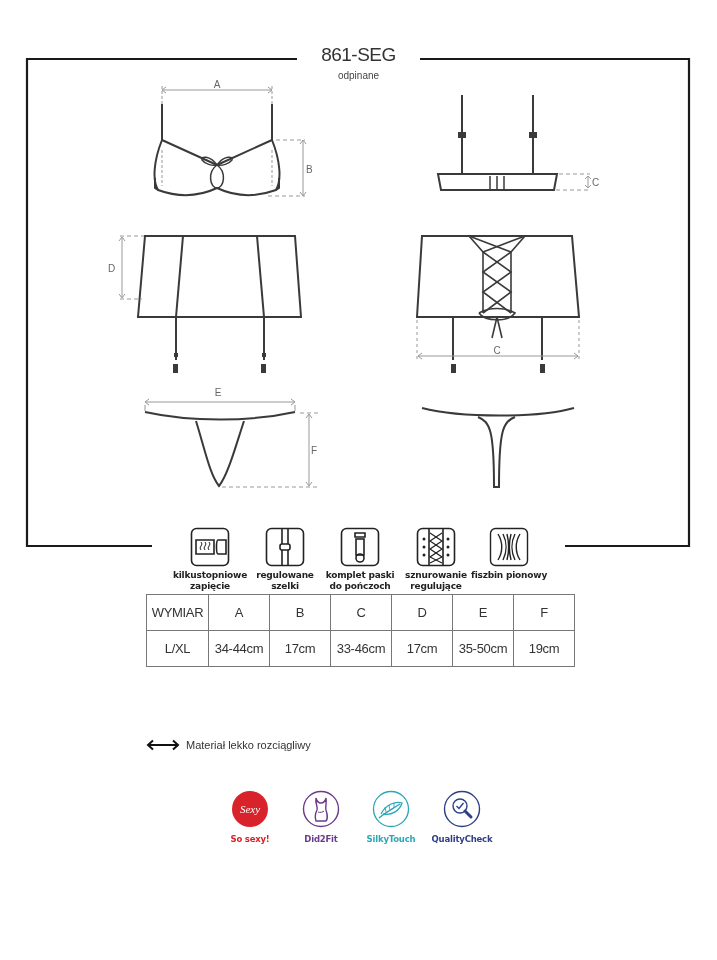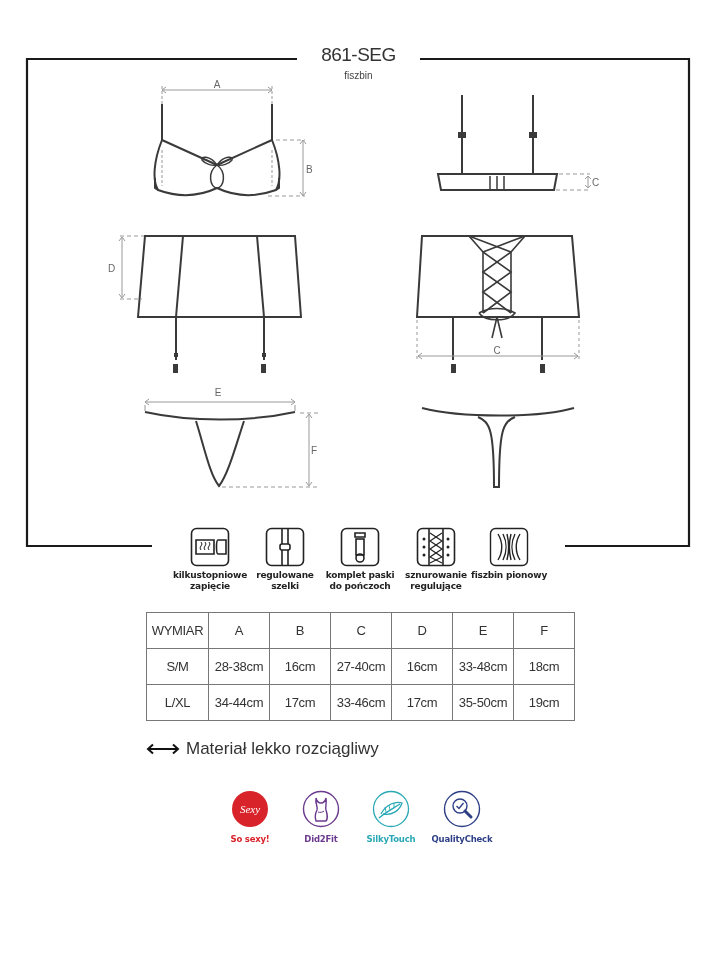--- a/index.html
+++ b/index.html
@@ -7,36 +7,36 @@
          font-family: "Liberation Sans", "DejaVu Sans", sans-serif; color: #333; }
   .abs { position: absolute; }
   #title { left: 0; width: 717px; top: 44px; text-align: center; font-size: 19px;
            letter-spacing: -0.5px; color: #333; font-weight: normal; }
   #subtitle { left: 0; width: 717px; top: 70px; text-align: center; font-size: 10px; color: #444; }
   svg.draw { position: absolute; left: 0; top: 0; }
   .feat { position: absolute; top: 527px; width: 100px; text-align: center; }
   .feat .ico { width: 40px; height: 40px; margin: 0 auto; }
   .feat .lbl { font-family: "DejaVu Sans", sans-serif; font-weight: bold; font-size: 9px;
                color: #222; line-height: 11px; margin-top: 3px; letter-spacing: -0.2px; }
-  table.sizes { position: absolute; left: 146px; top: 612px; border-collapse: collapse;
+  table.sizes { position: absolute; left: 146px; top: 594px; border-collapse: collapse;
                 font-size: 13px; color: #333; }
   table.sizes td { border: 1px solid #777; height: 35px; text-align: center; padding: 0;
                    letter-spacing: -0.3px; }
-  #stretch { left: 146px; top: 739px; font-size: 17px; color: #333; display: flex; align-items: center; }
+  #stretch { left: 146px; top: 739px; font-size: 11px; color: #333; display: flex; align-items: center; }
   #stretch svg { margin-right: 6px; }
   .badge { position: absolute; top: 790px; width: 80px; text-align: center; }
   .badge .circ { width: 38px; height: 38px; margin: 0 auto; }
   .badge .blbl { font-family: "DejaVu Sans", sans-serif; font-weight: bold; font-size: 8.5px;
                  margin-top: 6px; letter-spacing: -0.2px; }
 </style>
 </head>
 <body>
 
 <div id="title" class="abs">861-SEG</div>
-<div id="subtitle" class="abs">fiszbin</div>
+<div id="subtitle" class="abs">odpinane</div>
 
 <svg class="draw" width="717" height="560" viewBox="0 0 717 560">
   <g fill="none" stroke="#1a1a1a" stroke-width="2.2">
     <polyline points="297,59 27,59 27,546 152,546"></polyline>
     <polyline points="420,59 689,59 689,546 565,546"></polyline>
   </g>
 
   <g>
     <g stroke="#999" stroke-width="1" fill="none">
       <line x1="162" y1="90" x2="272" y2="90"></line>
@@ -263,29 +263,20 @@
       <tr>
     <td style="width:61px">WYMIAR</td>
     <td style="width:60px">A</td>
     <td style="width:60px">B</td>
     <td style="width:60px">C</td>
     <td style="width:60px">D</td>
     <td style="width:60px">E</td>
     <td style="width:60px">F</td>
   </tr>
   <tr>
-    <td>S/M</td>
-    <td>28-38cm</td>
-    <td>16cm</td>
-    <td>27-40cm</td>
-    <td>16cm</td>
-    <td>33-48cm</td>
-    <td>18cm</td>
-  </tr>
-  <tr>
     <td>L/XL</td>
     <td>34-44cm</td>
     <td>17cm</td>
     <td>33-46cm</td>
     <td>17cm</td>
     <td>35-50cm</td>
     <td>19cm</td>
   </tr>
 </tbody>
   </table>

